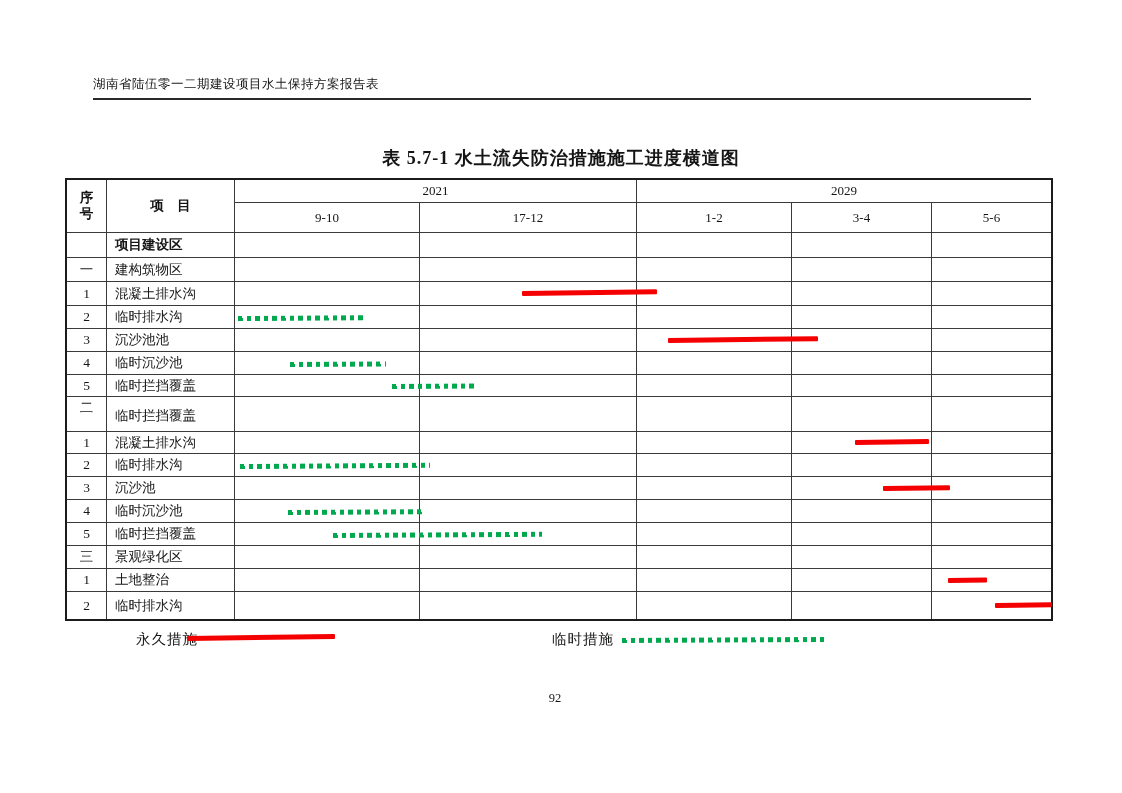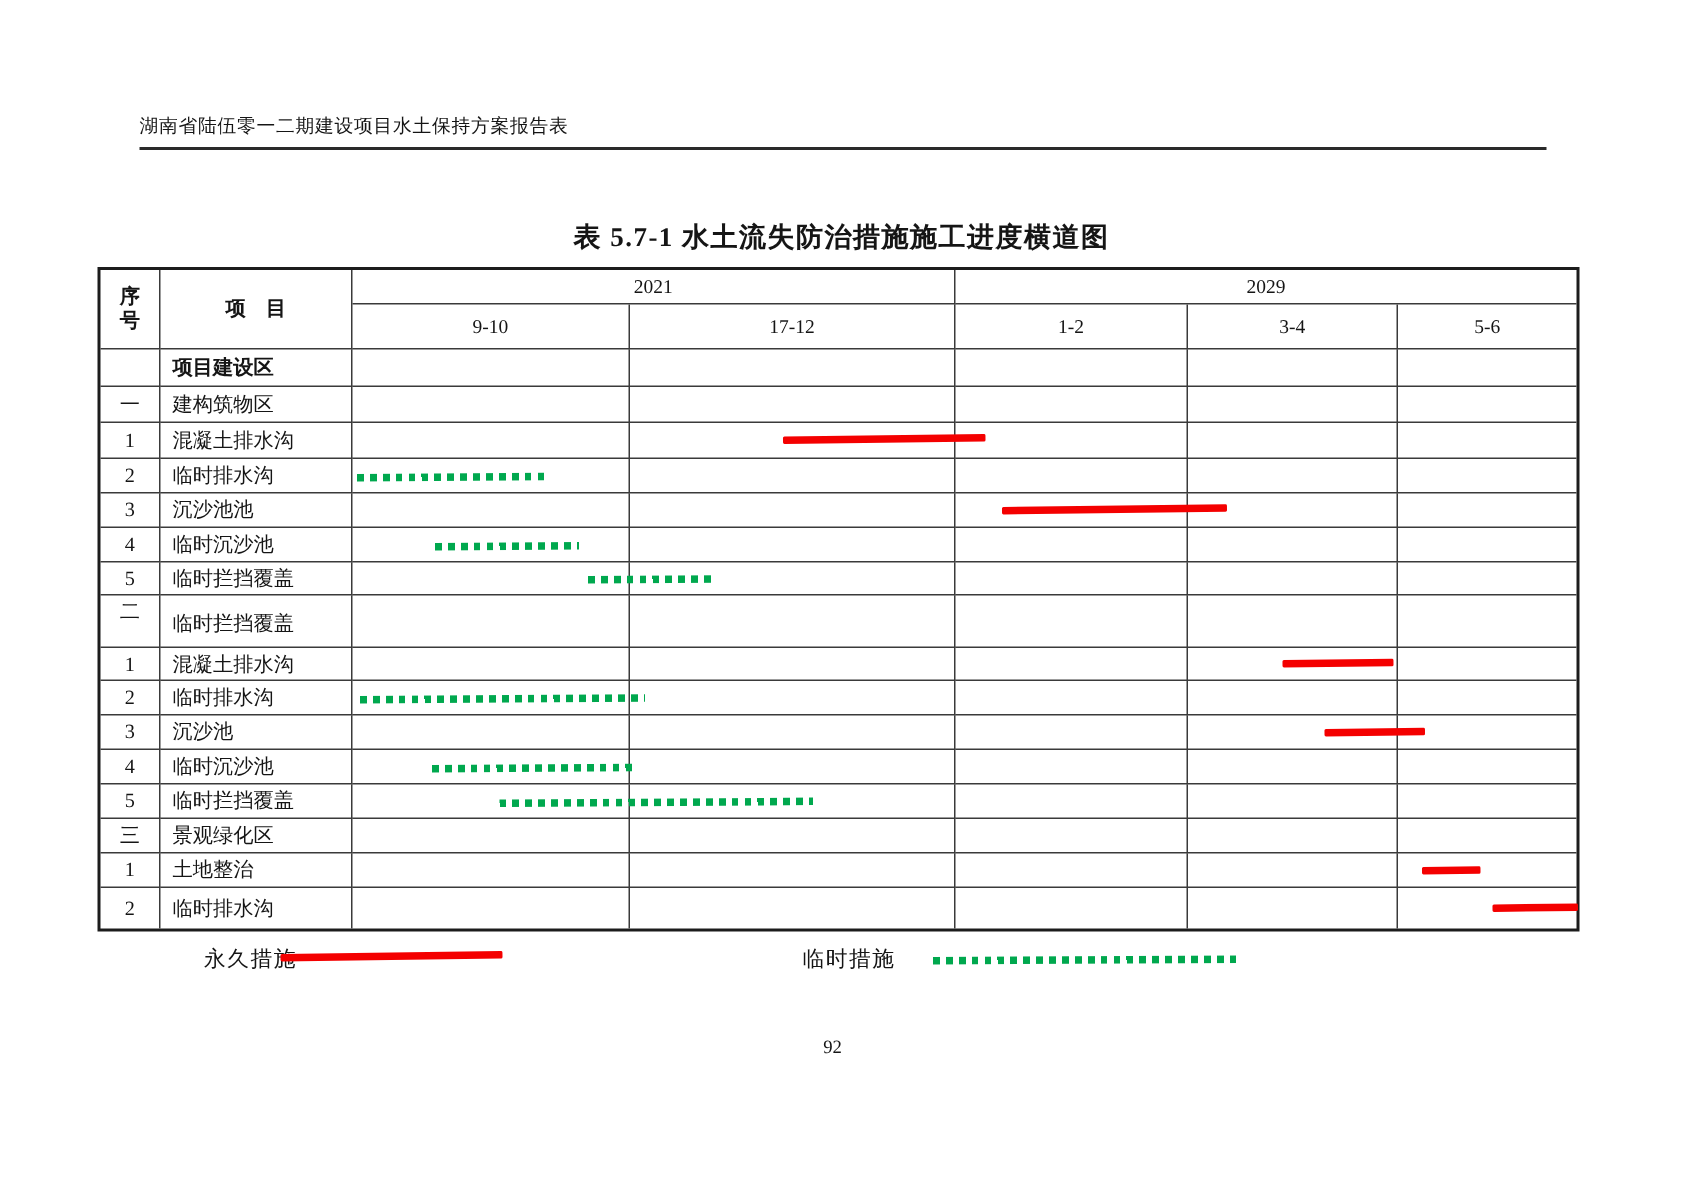--- a/index.html
+++ b/index.html
@@ -230,18 +230,18 @@
           <div class="cell per" style="width: 155px;"></div>
           <div class="cell per" style="width: 140px;"></div>
           <div class="cell per last" style="width: 119px;"></div>
           <div class="bar solid" style="left: 928px; width: 57px;"></div>
         </div>
       </div>
   </div>
 
   <div class="legend-label" style="left:100px;top:630px;margin-left:36px;">永久措施</div>
   <div class="legend-line solid" style="left:187px;top:636px;width:148px;"></div>
-  <div class="legend-label" style="left:535px;top:630px;">临时措施</div>
+  <div class="legend-label" style="left:552px;top:630px;">临时措施</div>
   <div class="legend-line dotted" style="left:622px;top:638px;width:205px;"></div>
 
   <div class="page-num">92</div>
 
 </div>
 
 </body></html>

